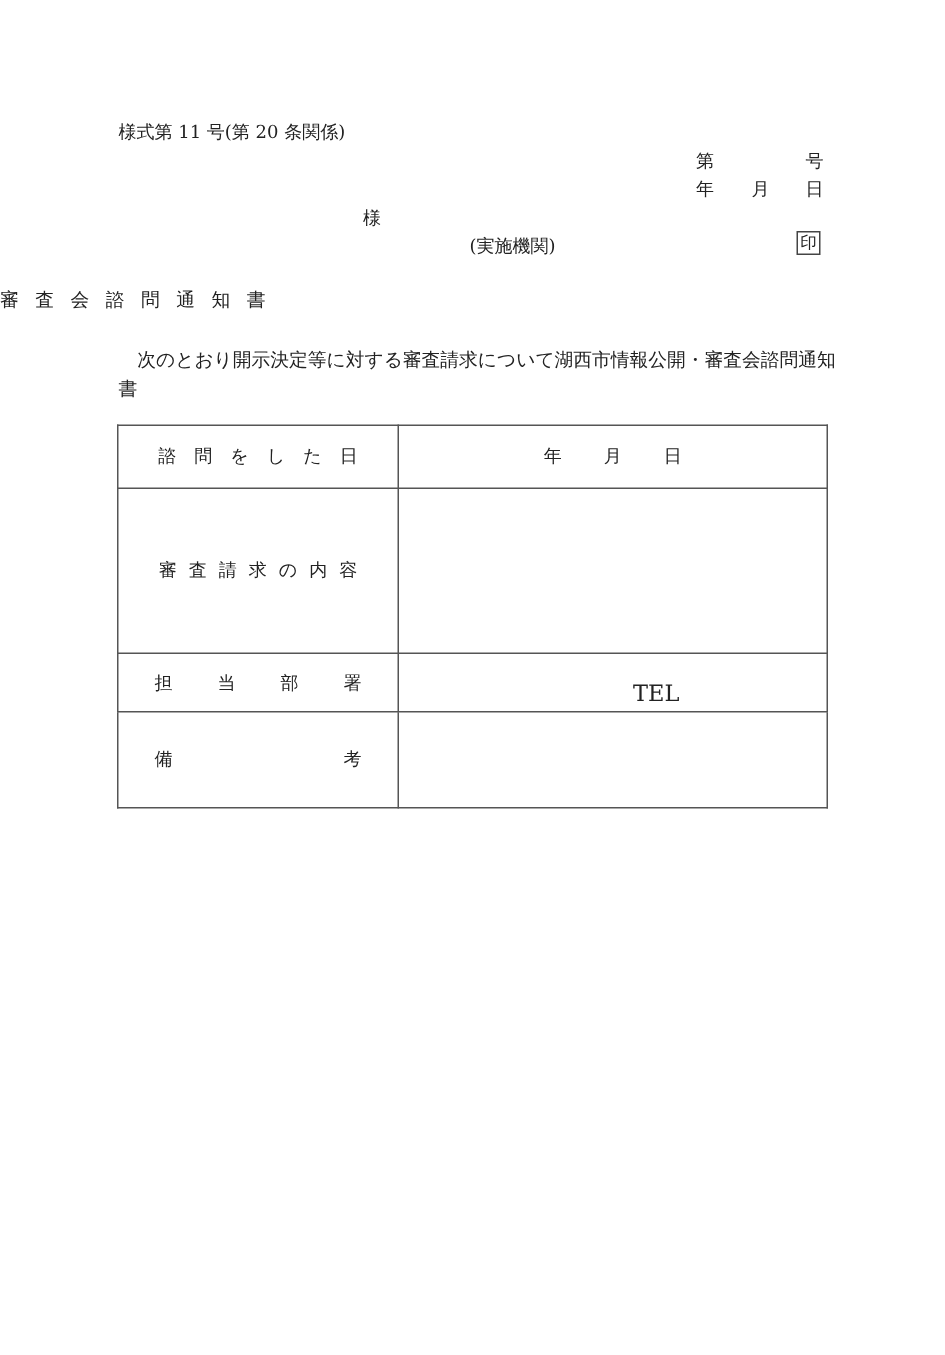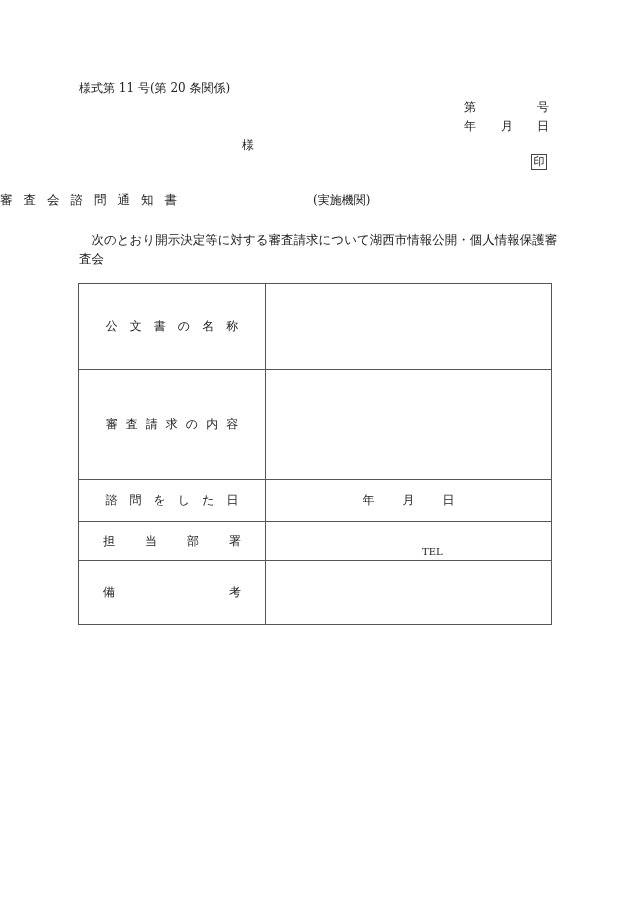--- a/index.html
+++ b/index.html
@@ -8,73 +8,69 @@
     font-family:"DejaVu Serif","Liberation Serif", serif; color:#222;
     font-size:12px; overflow:hidden;
   }
   .abs { position:absolute; white-space:nowrap; }
   .form-id { left:79px; top:80px; font-size:12px; }
   .num-label { left:464px; top:99px; }
   .num-suffix { left:537px; top:99px; }
   .date-row { top:118px; }
   .y1 { left:464px; } .m1 { left:501px; } .d1 { left:537px; }
   .sama { left:242px; top:137px; }
-  .agency { left:313px; top:156px;margin-top:36px; }
+  .agency { left:313px; top:156px; }
   .seal { left:531px; top:154px; width:14px; height:14px; border:1px solid #444; font-size:11px; line-height:14px; text-align:center; }
   .title { left:0; width:630px; text-align:left; top:192px; letter-spacing:11px; font-size:12.5px; }
   .body-text { left:79px; top:230px; width:480px; line-height:19px; font-size:12.5px; white-space:normal; }
   .body-text p { margin:0; }
   table.form {
     position:absolute; left:78px; top:283px; width:474px; border-collapse:collapse;
   }
   table.form td { border:1px solid #555; padding:0; vertical-align:middle; }
   td.lbl { width:186px; text-align:center; font-size:12px; }
   td.val { font-size:12px; }
   .spaced { letter-spacing:12px; padding-left:12px; }
   .spaced2 { letter-spacing:8px; padding-left:8px; }
   .wide { display:flex; justify-content:space-between; padding:0 24px 0 24px; }
   .date-cell { text-align:center; letter-spacing:0; }
   .date-cell span { margin:0 14px; }
   .tel { position:relative; height:38px; }
-  .tel span { position:absolute; left:156px; bottom:3px; font-size:10px;text-align:center; }
+  .tel span { position:absolute; left:156px; bottom:3px; font-size:15px;text-align:center; }
 </style>
 </head>
 <body>
 
 <div class="abs form-id">様式第 11 号(第 20 条関係)</div>
 <div class="abs num-label">第</div>
 <div class="abs num-suffix">号</div>
 <div class="abs date-row y1">年</div>
 <div class="abs date-row m1">月</div>
 <div class="abs date-row d1">日</div>
 <div class="abs sama">様</div>
 <div class="abs agency">(実施機関)</div>
 <div class="abs seal">印</div>
 
 <div class="abs title">審査会諮問通知書</div>
 
 <div class="abs body-text">
-  <p>　次のとおり開示決定等に対する審査請求について湖西市情報公開・個人情報保護審査会</p>
+  <p>　次のとおり開示決定等に対する審査請求について湖西市情報公開・審査会諮問通知書</p>
 </div>
 
 <table class="form">
   <tbody>
-      <tr style="height:86px">
-    <td class="lbl"><span class="spaced">公文書の名称</span></td>
-    <td class="val"></td>
-  </tr>
-  <tr style="height:110px">
-    <td class="lbl"><span class="spaced2">審査請求の内容</span></td>
-    <td class="val"></td>
-  </tr>
   <tr style="height:42px">
     <td class="lbl"><span class="spaced">諮問をした日</span></td>
     <td class="val date-cell">
       <span>年</span><span>月</span><span>日</span>
     </td>
+  </tr>
+  <tr style="height:110px">
+    <td class="lbl"><span class="spaced2">審査請求の内容</span></td>
+    <td class="val"></td>
   </tr>
   <tr style="height:39px">
     <td class="lbl">
       <div class="wide">
         <span>担</span>
         <span>当</span>
         <span>部</span>
         <span>署</span>
       </div>
     </td>

